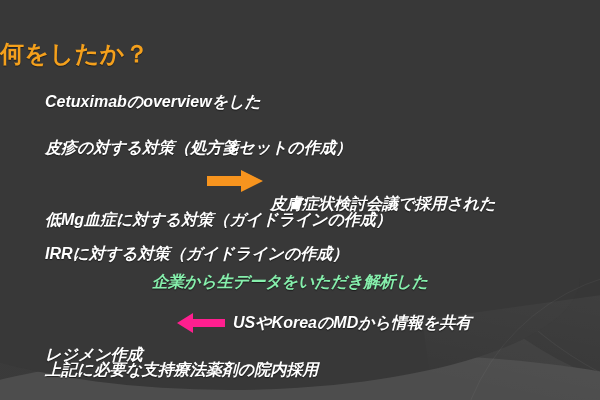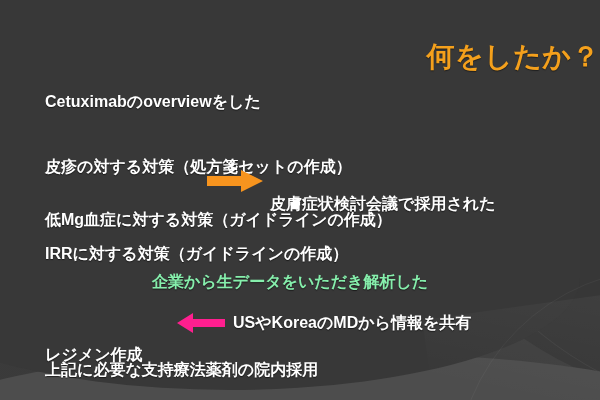--- a/index.html
+++ b/index.html
@@ -93,41 +93,42 @@
   
   .content {
     position: absolute;
     inset: 0;
   }
   .slide-title {
     position: absolute;
     left: 0;
     top: 38px;
     width: 600px;
-    text-align: right;
+    text-align: left;
     color: #f4a01c;
-    font-size: 28px;
+    font-size: 24px;
     font-weight: bold;
     letter-spacing: 0.5px;
     text-shadow: 0 1px 1px rgba(0,0,0,0.45);
   }
   .line {
     position: absolute;
     color: #ffffff;
     font-size: 16px;
     font-weight: bold;
     white-space: nowrap;
     text-shadow: 0 1px 1px rgba(0,0,0,0.55);
+    font-style: italic;
   }
   .line.accent {
     color: #86efac;
     text-align: right;
   }
   .l1 { left: 45px; top: 92px; }
-  .l2 { left: 45px; top: 138px; margin-top: 19px; }
+  .l2 { left: 45px; top: 138px; }
   .l3 { left: 270px; top: 170px; margin-top: 24px; }
   .l4 { left: 45px; top: 210px; }
   .l5 { left: 45px; top: 244px; }
   .l6 { left: 152px; top: 272px; }
   .l7 { left: 45px; top: 313px; margin-top: 32px; }
   .l8 { left: 233px; top: 313px; }
   .l9 { left: 45px; top: 360px; }
 
   
   .arrow {

